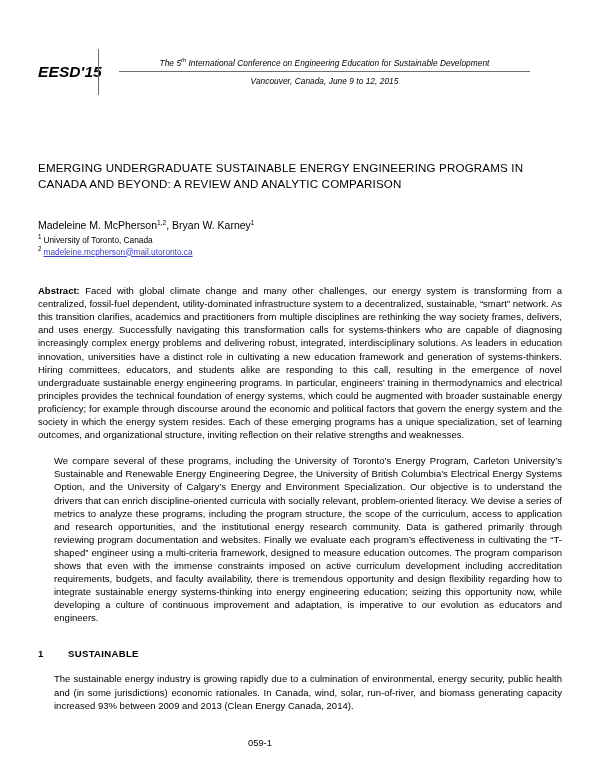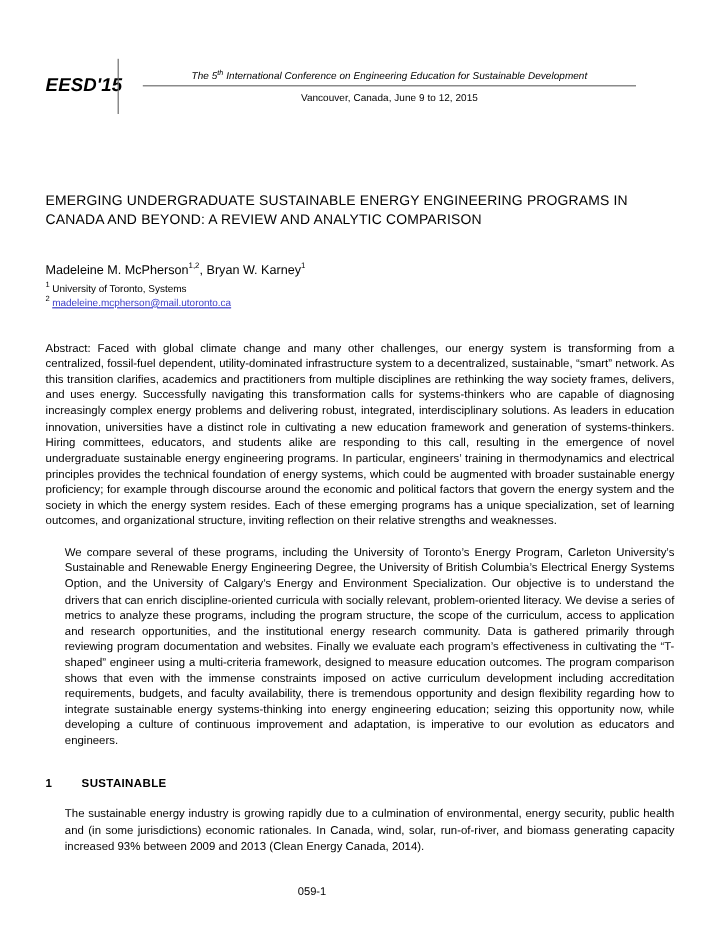--- a/index.html
+++ b/index.html
@@ -74,20 +74,21 @@
     vertical-align: super;
     line-height: 0;
   }
   .header-rule {
     height: 1px;
     background: #6e6e6e;
     width: 100%;
   }
   .header-line-2 {
     font-size: 8.3px;
+    font-style: italic;
     text-align: center;
     white-space: nowrap;
     padding-top: 4px;
     letter-spacing: 0.05px;
   }
 
   
   .content {
     position: absolute;
     top: 160px;
@@ -140,21 +141,21 @@
     line-height: 13.1px;
     text-align: justify;
     margin: 0 0 13px 0;
     letter-spacing: 0.01px;
   }
   p.para.last {
     margin-bottom: 0;
     margin-left: 16px;
   }
   .abstract-label {
-    font-weight: normal;
+    font-weight: bold;
   }
 
   .section-heading {
     font-size: 9.6px;
     font-weight: bold;
     margin: 24px 0 13px 0;
     letter-spacing: 0.3px;
     display: flex;
   }
   .section-num {
@@ -185,21 +186,21 @@
       <div class="header-line-2">Vancouver, Canada, June 9 to 12, 2015</div>
     </div>
   </div>
 
   <div class="content">
 
     <h1 class="paper-title">EMERGING UNDERGRADUATE SUSTAINABLE ENERGY ENGINEERING PROGRAMS IN CANADA AND BEYOND: A REVIEW AND ANALYTIC COMPARISON</h1>
 
     <div class="authors"><span>Madeleine M. McPherson</span><sup>1,2</sup><span>, Bryan W. Karney</span><sup>1</sup></div>
 
-    <p class="affiliation"><sup>1</sup><span>University of Toronto, Systems</span></p>
+    <p class="affiliation"><sup>1</sup><span>University of Toronto, Canada</span></p>
 
     <p class="affiliation affil-email"><sup>2</sup><a class="maillink" href="#">madeleine.mcpherson@mail.utoronto.ca</a></p>
 
     <div class="abstract-block">
       <p class="para"><span class="abstract-label">Abstract:</span><span> Faced with global climate change and many other challenges, our energy system is transforming from a centralized, fossil-fuel dependent, utility-dominated infrastructure system to a decentralized, sustainable, “smart” network. As this transition clarifies, academics and practitioners from multiple disciplines are rethinking the way society frames, delivers, and uses energy. Successfully navigating this transformation calls for systems-thinkers who are capable of diagnosing increasingly complex energy problems and delivering robust, integrated, interdisciplinary solutions. As leaders in education innovation, universities have a distinct role in cultivating a new education framework and generation of systems-thinkers. Hiring committees, educators, and students alike are responding to this call, resulting in the emergence of novel undergraduate sustainable energy engineering programs. In particular, engineers’ training in thermodynamics and electrical principles provides the technical foundation of energy systems, which could be augmented with broader sustainable energy proficiency; for example through discourse around the economic and political factors that govern the energy system and the society in which the energy system resides. Each of these emerging programs has a unique specialization, set of learning outcomes, and organizational structure, inviting reflection on their relative strengths and weaknesses.</span></p>
       <p class="para last">We compare several of these programs, including the University of Toronto’s Energy Program, Carleton University’s Sustainable and Renewable Energy Engineering Degree, the University of British Columbia’s Electrical Energy Systems Option, and the University of Calgary’s Energy and Environment Specialization. Our objective is to understand the drivers that can enrich discipline-oriented curricula with socially relevant, problem-oriented literacy. We devise a series of metrics to analyze these programs, including the program structure, the scope of the curriculum, access to application and research opportunities, and the institutional energy research community. Data is gathered primarily through reviewing program documentation and websites. Finally we evaluate each program’s effectiveness in cultivating the “T-shaped” engineer using a multi-criteria framework, designed to measure education outcomes. The program comparison shows that even with the immense constraints imposed on active curriculum development including accreditation requirements, budgets, and faculty availability, there is tremendous opportunity and design flexibility regarding how to integrate sustainable energy systems-thinking into energy engineering education; seizing this opportunity now, while developing a culture of continuous improvement and adaptation, is imperative to our evolution as educators and engineers.</p>
     </div>
 
     <div class="section-heading">
       <span class="section-num">1</span>

